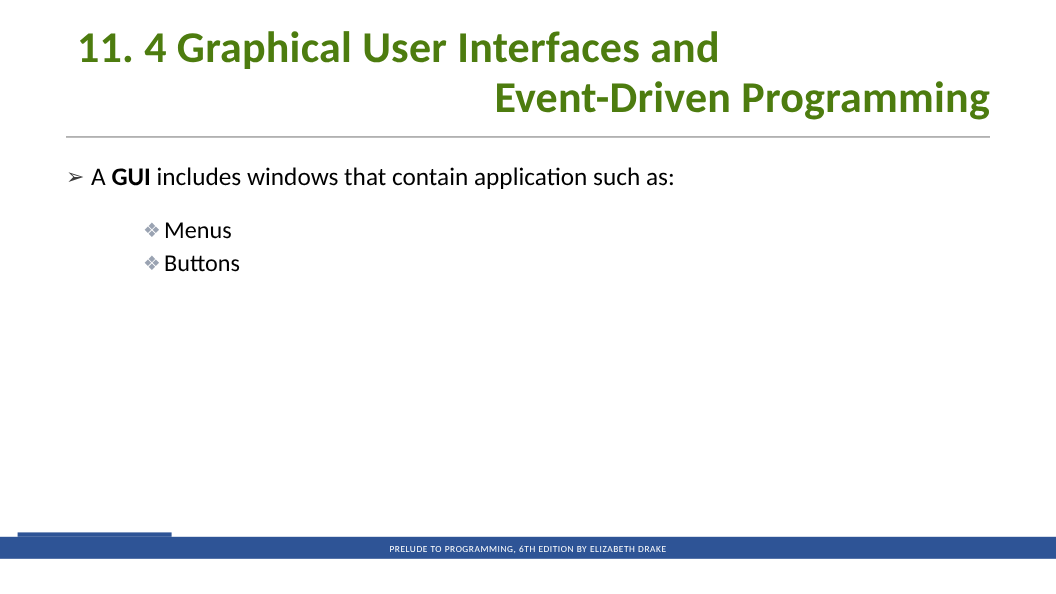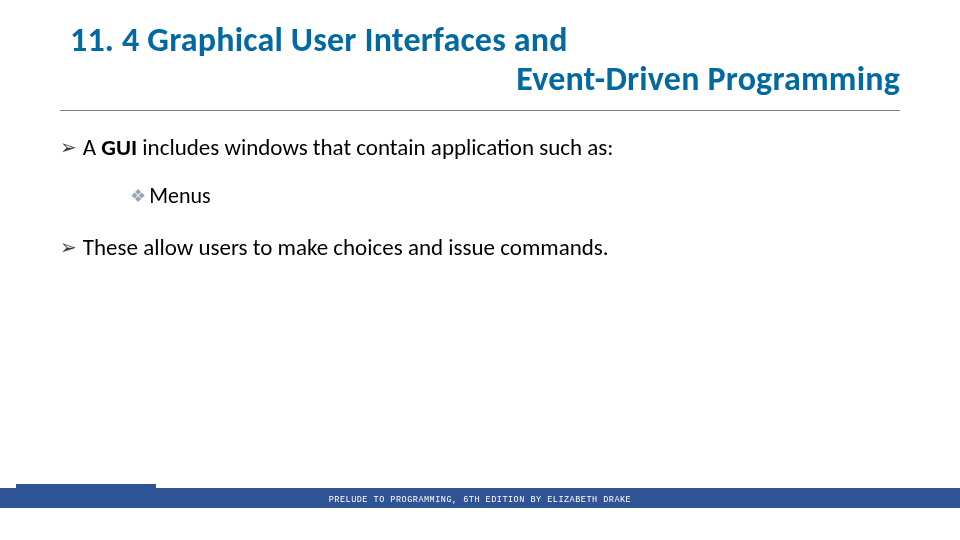--- a/index.html
+++ b/index.html
@@ -10,23 +10,23 @@
     position: relative;
   }
   .slide {
     width: 960px;
     height: 540px;
     position: relative;
     padding: 20px 60px 0 60px;
   }
   .title {
     font-family: "Calibri Light", Calibri, "Segoe UI", Arial, sans-serif;
-    font-size: 34px;
+    font-size: 40px;
     font-weight: 600;
-    color: #0369a1;
+    color: #4d7c0f;
     line-height: 1.15;
     text-align: left;
     padding-left: 10px;
     letter-spacing: 0.2px;
   }
   .title .line2 { padding-left: 110px; text-align: right; }
   .hr {
     border: none;
     border-top: 1px solid #7f7f7f;
     margin-top: 12px;
@@ -85,21 +85,20 @@
   .footer-text {
     position: absolute;
     left: 0;
     bottom: 35px;
     width: 960px;
     text-align: center;
     font-size: 8.5px;
     letter-spacing: 0.5px;
     color: #ffffff;
     font-weight: 400;
-    font-family: Liberation Mono, monospace;
   }
   b { font-weight: 700; }
 </style>
 </head>
 <body>
 
 <div class="slide">
 
   <div class="title">
     <div>11. 4 Graphical User Interfaces and</div>
@@ -112,25 +111,25 @@
 
 
     <div class="top-bullet">
       <span class="chevron">➢</span><span>A </span><b>GUI</b><span> includes windows that contain application such as:</span>
     </div>
 
     <div class="sub-list">
       <div class="sub-item">
         <span class="diamond">❖</span><span>Menus</span>
       </div>
+      <div class="sub-item">
+        <span class="diamond">❖</span><span>Buttons</span>
+      </div>
     </div>
 
-    <div class="top-bullet">
-      <span class="chevron">➢</span><span>These allow users to make choices and issue commands.</span>
-    </div>
 
   </div>
 
   <div class="footer-accent"></div>
   <div class="footer-band"></div>
   <div class="footer-text">PRELUDE TO PROGRAMMING, 6TH EDITION BY ELIZABETH DRAKE</div>
 
 </div>
 
 </body></html>

